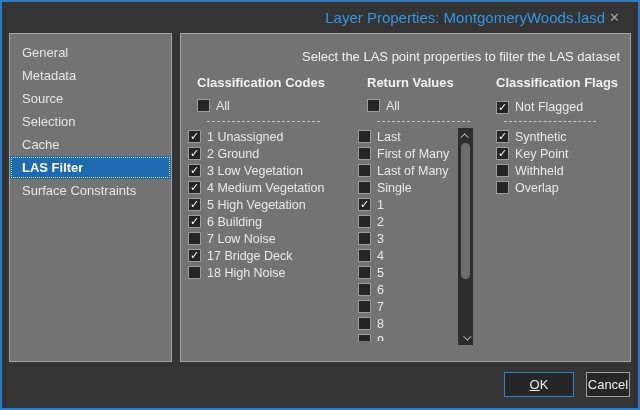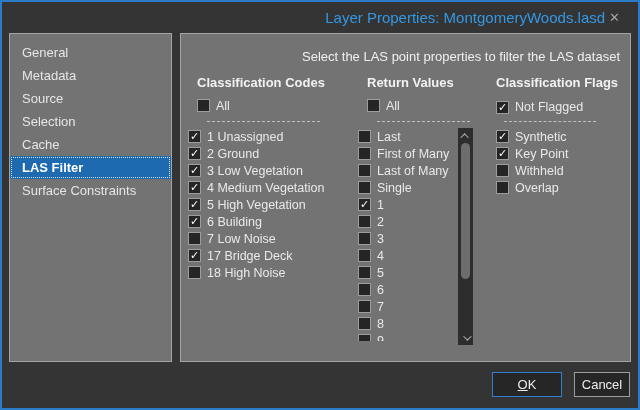--- a/index.html
+++ b/index.html
@@ -74,21 +74,21 @@
   .scroll-space { flex:1; }
 
   
   .footer { height:44px; display:flex; align-items:center; justify-content:flex-end; gap:12px; padding-right:8px; }
   .btn {
     height:25px; font-size:13px; color:#ededed; background:#262626;
     font-family:inherit; display:flex; align-items:center; justify-content:center;
     cursor:default;
   }
   .btn-ok { width:70px; border:1px solid #2f80cf; }
-  .btn-cancel { width:56px; border:1px solid #9d9d9d; }
+  .btn-cancel { width:44px; border:1px solid #9d9d9d; }
   .accel { text-decoration:underline; }
 </style>
 </head>
 <body>
 
 <div class="dialog">
 
   <div class="titlebar">
     <span class="title">Layer Properties: MontgomeryWoods.lasd</span>
     <span class="close-btn"><span>✕</span></span>

